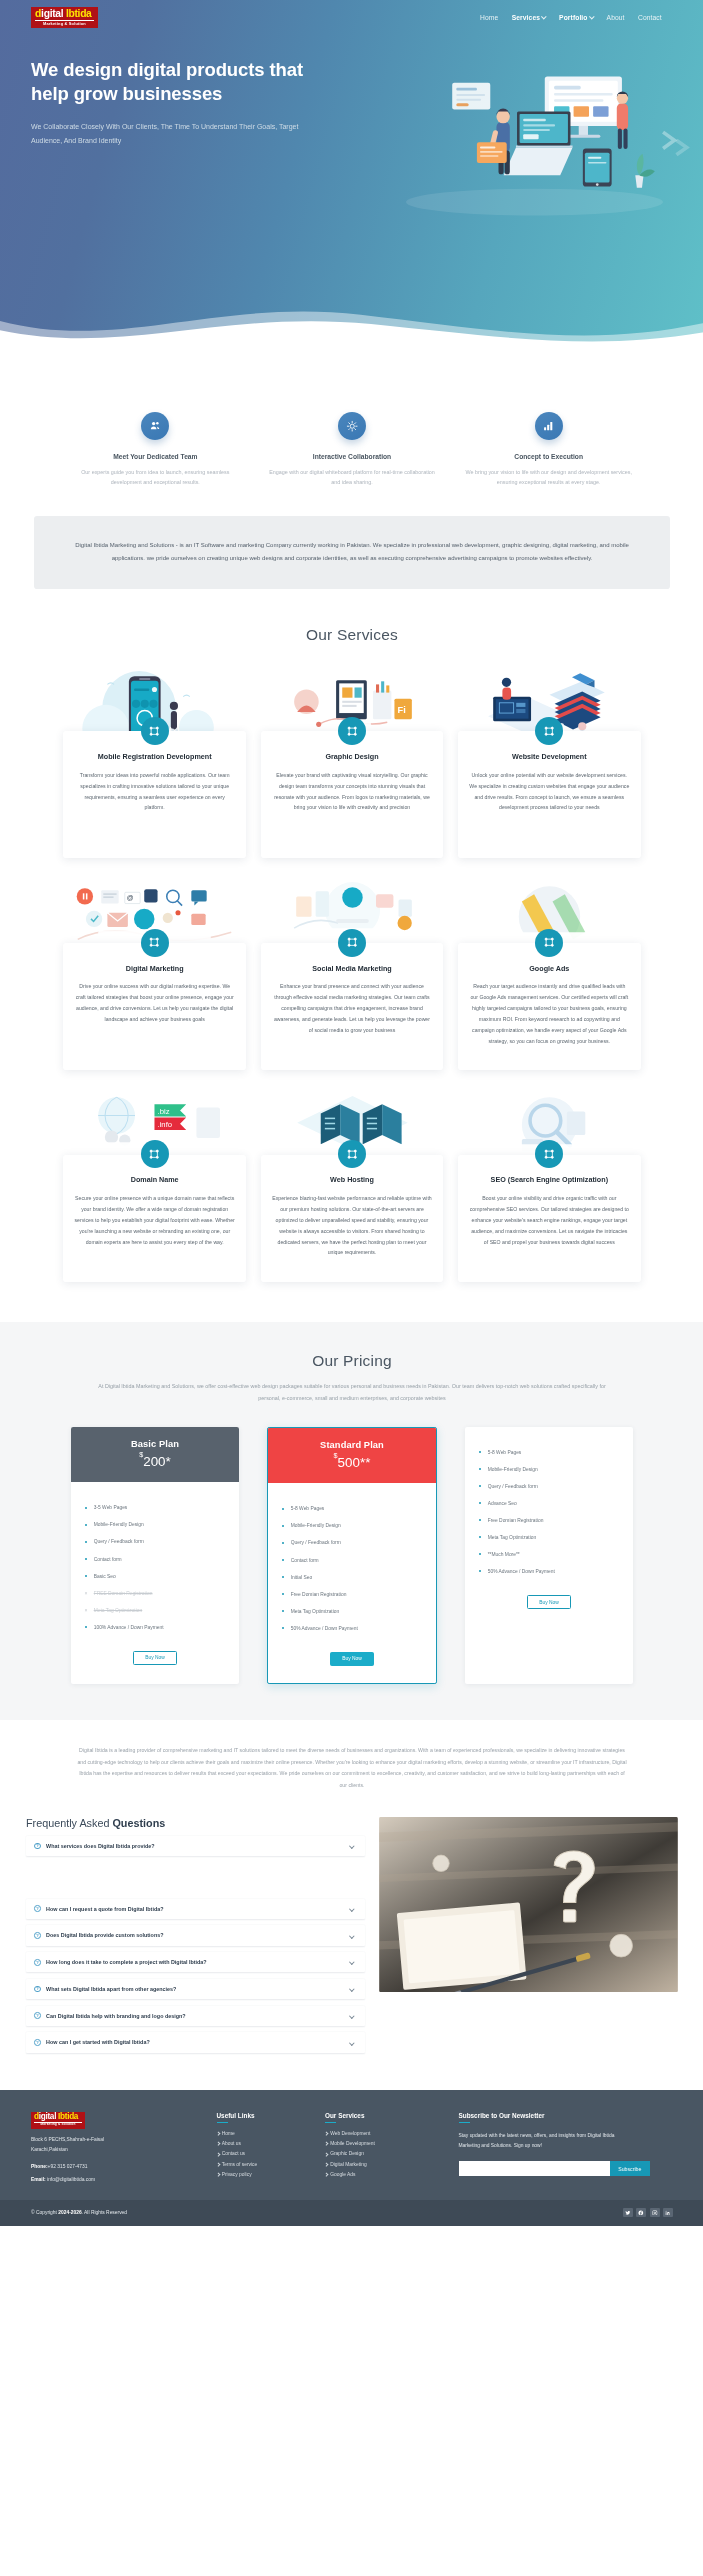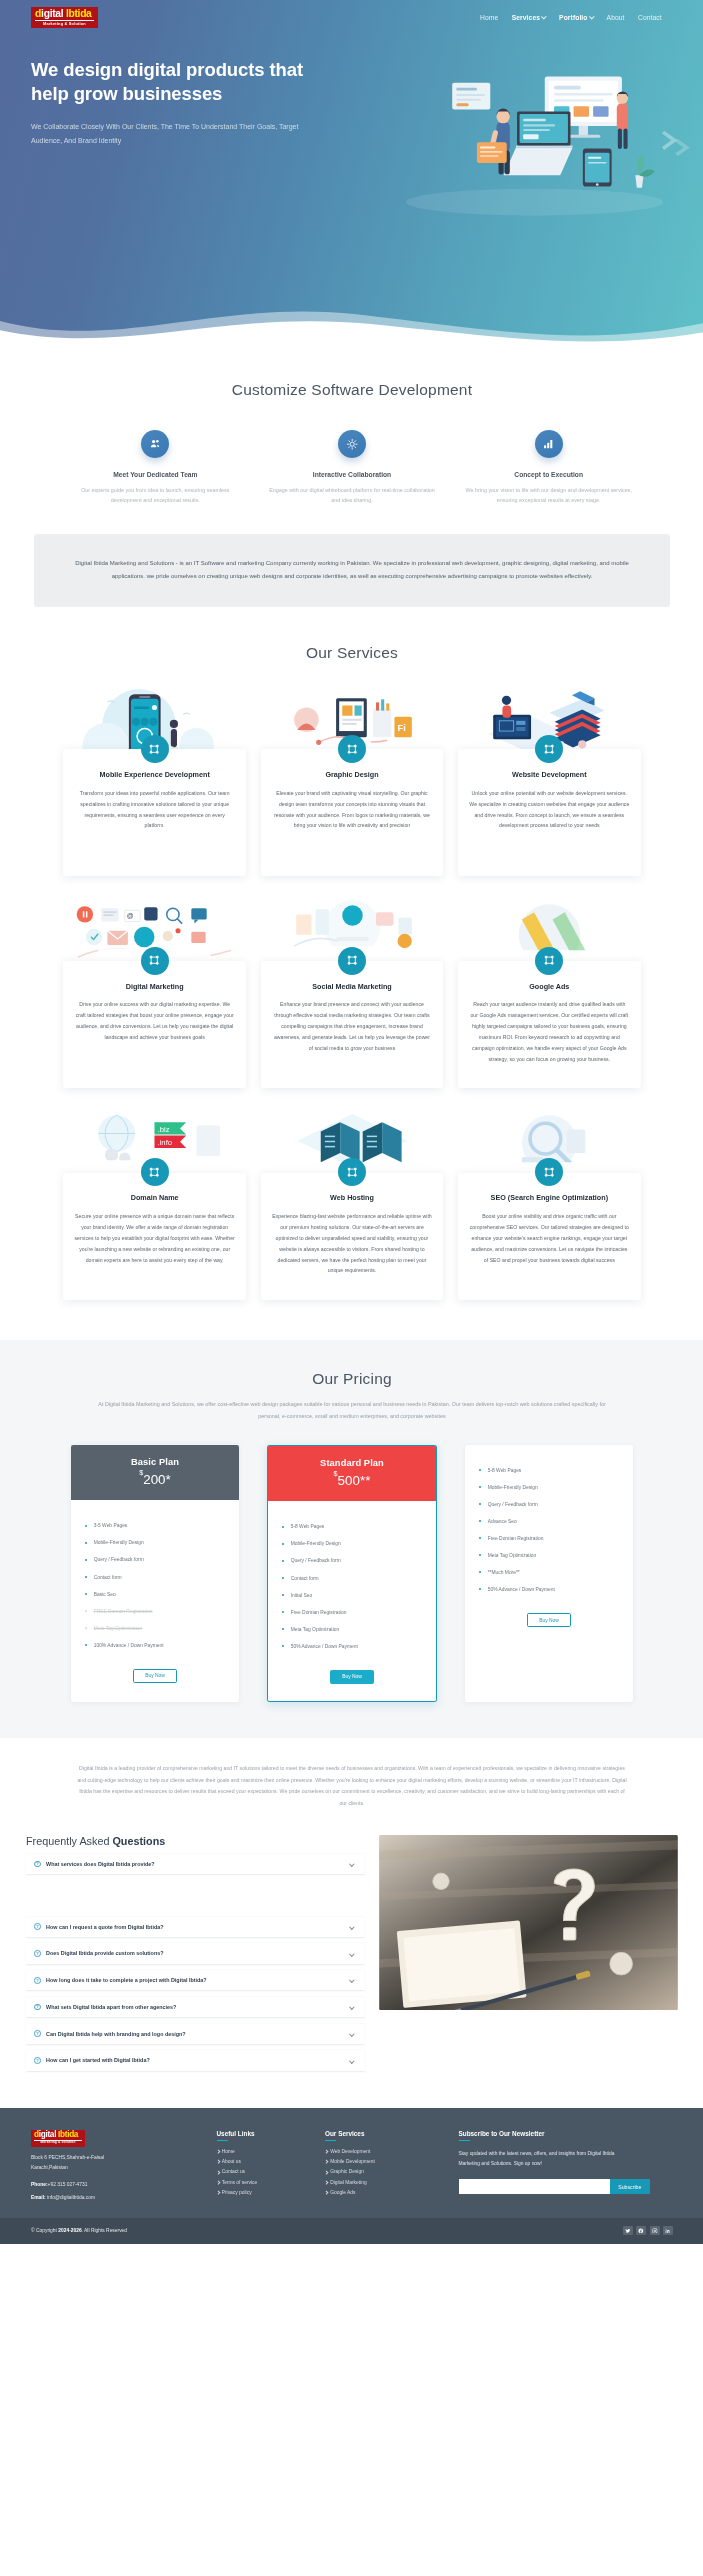--- a/index.html
+++ b/index.html
@@ -319,21 +319,20 @@
     </div>
   </div>
 
   <svg class="hero-waves" viewBox="0 0 1366 110" preserveAspectRatio="none">
     <path d="M0,52 C230,112 420,8 700,40 C960,70 1140,104 1366,56 L1366,110 L0,110 Z" fill="#ffffff" opacity=".45"></path>
     <path d="M0,70 C240,120 430,30 720,58 C980,84 1150,110 1366,74 L1366,110 L0,110 Z" fill="#ffffff"></path>
   </svg>
 </section>
 
 <section class="customize">
-  <h2 class="sec-title">Customize Software Development</h2>
 
   <div class="feature-row">
     <div class="feature">
       <div class="fcircle">
         <svg viewBox="0 0 24 24">
             <circle cx="9" cy="7" r="3.2"></circle>
             <circle cx="16.2" cy="6.2" r="2.4"></circle>
             <path d="M3.6 18c0-3.1 2.4-5.2 5.4-5.2s5.4 2.1 5.4 5.2z"></path>
             <path d="M15.2 12.9c2.6.1 4.6 1.9 4.7 4.6h-3.2c0-1.8-.6-3.4-1.5-4.6z"></path>
           </svg>
@@ -414,21 +413,21 @@
         <div class="svc-body">
           <div class="svc-badge">
             <svg viewBox="0 0 24 24">
                 <rect x="6" y="6" width="12" height="12"></rect>
                 <circle cx="6" cy="6" r="2" fill="#fff"></circle>
                 <circle cx="18" cy="6" r="2" fill="#fff"></circle>
                 <circle cx="6" cy="18" r="2" fill="#fff"></circle>
                 <circle cx="18" cy="18" r="2" fill="#fff"></circle>
               </svg>
           </div>
-          <h3>Mobile Experience Development</h3>
+          <h3>Mobile Registration Development</h3>
           <p>Transform your ideas into powerful mobile applications. Our team specializes in crafting innovative solutions tailored to your unique requirements, ensuring a seamless user experience on every platform.</p>
         </div>
       </div>
     </div>
 
     <div class="svc-cell">
       <div class="svc-card">
         <div class="svc-img">
           <svg viewBox="0 0 300 170">
             <rect width="300" height="170" fill="#ffffff"></rect>

